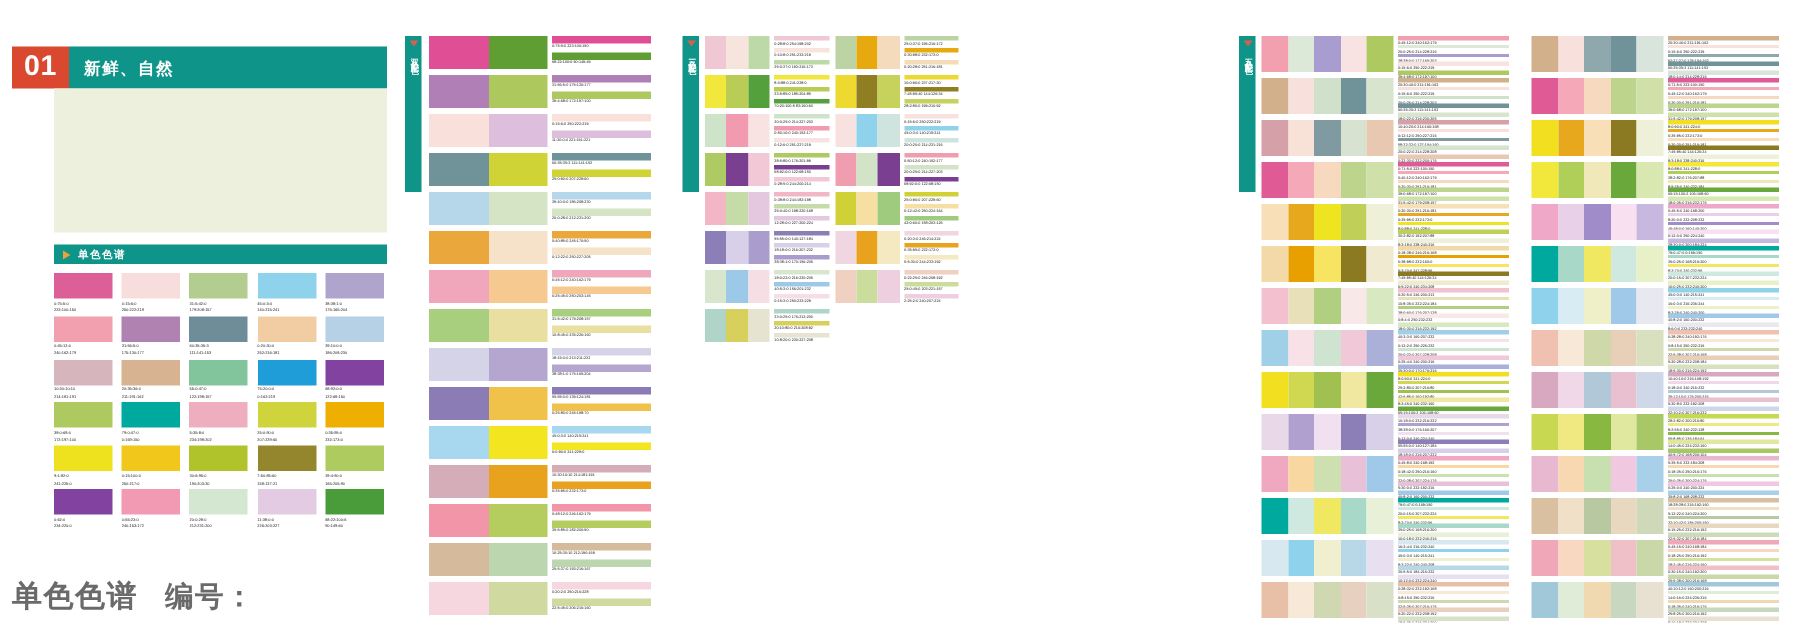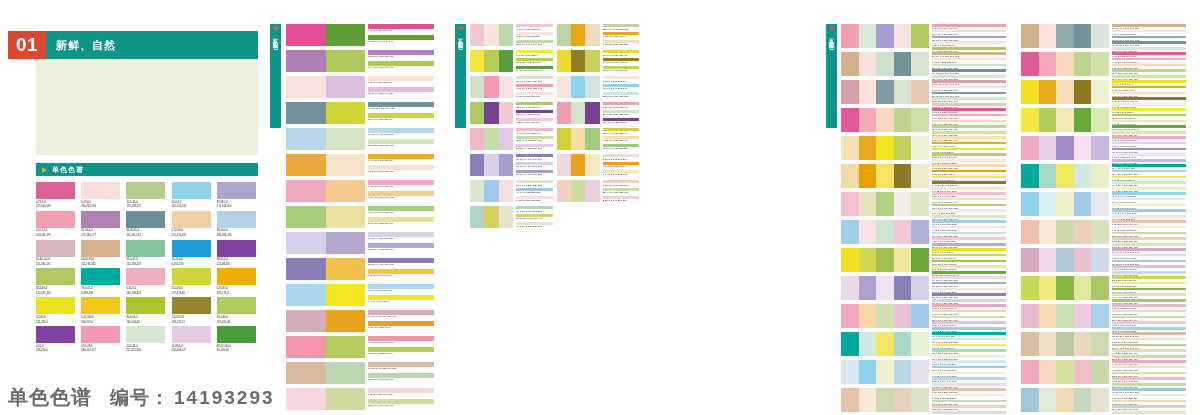--- a/index.html
+++ b/index.html
@@ -1675,16 +1675,15 @@
               <div class="chip-txt">8-10-18-0 232-224-208</div>
             </div>
           </div>
         </div>
       </div>
     </div>
 
   <div class="watermark">
     <span class="wm-cn">单色色谱</span>
     <span class="wm-no">编号：</span>
-    <span class="wm-num">14193293</span>
   </div>
 
 </div>
 
 </body></html>

